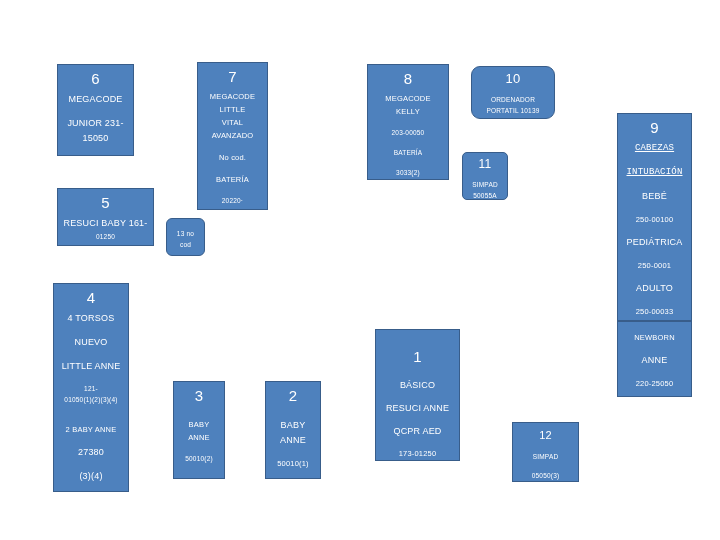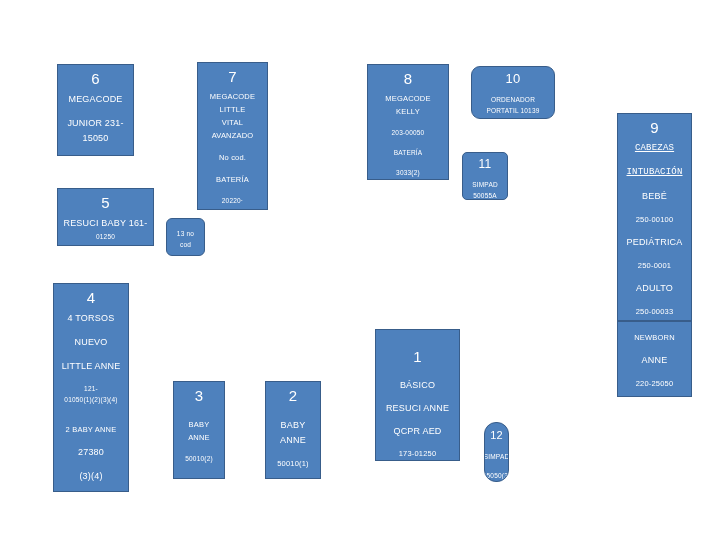--- a/index.html
+++ b/index.html
@@ -61,21 +61,21 @@
   #box-13{left:166px;top:218px; width:39px;  height:38px; border-radius:6px;}
   #box-8 {left:367px;top:64px;  width:82px;  height:116px;}
   #box-10{left:471px;top:66px;  width:84px;  height:53px; border-radius:9px;}
   #box-11{left:462px;top:152px; width:46px;  height:48px; border-radius:5px;}
   #box-9 {left:617px;top:113px; width:75px;  height:208px;}
   #box-9b{left:617px;top:321px; width:75px;  height:76px;}
   #box-4 {left:53px; top:283px; width:76px;  height:209px;}
   #box-3 {left:173px;top:381px; width:52px;  height:98px;}
   #box-2 {left:265px;top:381px; width:56px;  height:98px;}
   #box-1 {left:375px;top:329px; width:85px;  height:132px;}
-  #box-12{left:484px;top:422px; width:25px;  height:60px; border-radius:12px;}
+  #box-12{left:512px;top:422px; width:67px;  height:60px; border-radius:0;}
 
   
   #footer{position:absolute;left:0;top:503px;width:720px;height:28px;}
 </style>
 </head>
 <body>
 
 <div class="slide">
 
 

